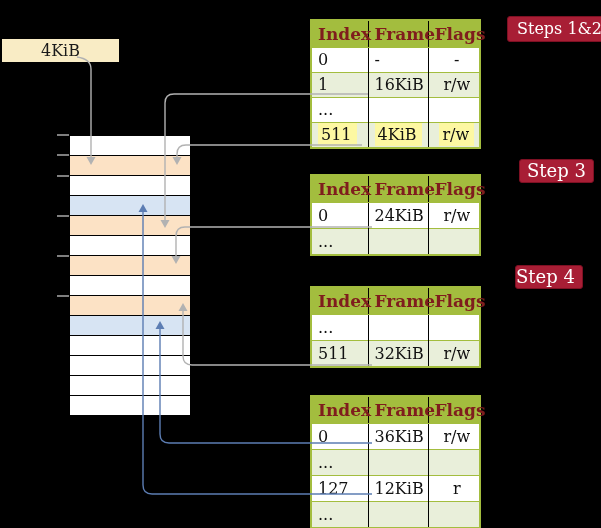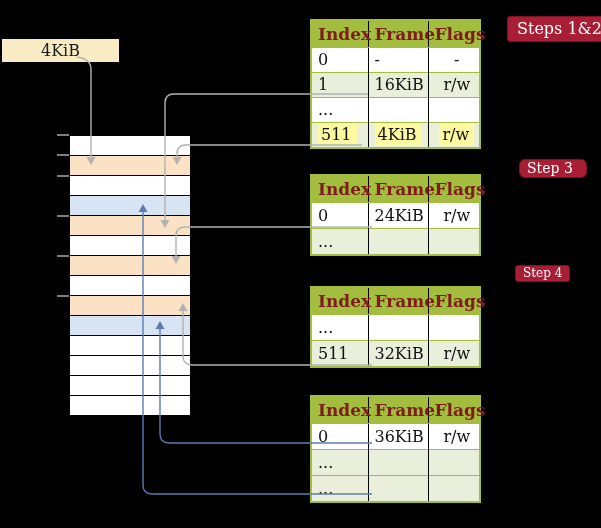--- a/index.html
+++ b/index.html
@@ -12,22 +12,22 @@
     position:absolute;left:2px;top:39px;width:117px;height:23px;
     background:var(--cream);color:#1a1a1a;font-size:16px;line-height:23px;text-align:center;
   }
   
   .badge{
     position:absolute;background:var(--badge-red);border:1px solid var(--badge-border);
     border-radius:3px;color:#fff;text-align:center;white-space:nowrap;
   }
   .b-steps12{left:507px;top:16px;font-size:16px;padding:2px 9px 3px 9px;}
   .b-step0{left:187px;top:41px;font-size:15px;padding:1px 9px 2px 9px;}
-  .b-step3{left:519px;top:159px;font-size:14px;padding:0 13px 1px 7px;border-radius:6px;}
-  .b-step4{left:515px;top:265px;font-size:12px;padding:0 7px 1px 7px;}
+  .b-step3{left:519px;top:159px;font-size:18px;padding:0 7px 1px 7px;}
+  .b-step4{left:515px;top:265px;font-size:18px;padding:0 7px 1px 0;}
   
   .memstack{
     position:absolute;left:70px;top:135px;width:120px;border-top:1px solid #000;
   }
   .mrow{height:19px;border-bottom:1px solid #000;}
   .mrow.white{background:#ffffff;}
   .mrow.peach{background:var(--peach);}
   .mrow.blue{background:var(--blue-row);}
   .tick{position:absolute;left:57px;width:12px;height:2px;background:var(--tick-gray);}
   
@@ -195,20 +195,25 @@
         <tr>
           <td>0</td>
           <td>36KiB</td>
           <td>r/w</td>
         </tr>
         <tr class="shaded">
           <td>...</td>
           <td></td>
           <td></td>
         </tr>
+        <tr>
+          <td>127</td>
+          <td>12KiB</td>
+          <td>r</td>
+        </tr>
         <tr class="shaded">
           <td>...</td>
           <td></td>
           <td></td>
         </tr>
       </tbody>
     </table>
 
   <svg class="overlay" width="601" height="528" viewBox="0 0 601 528">
     <g>

